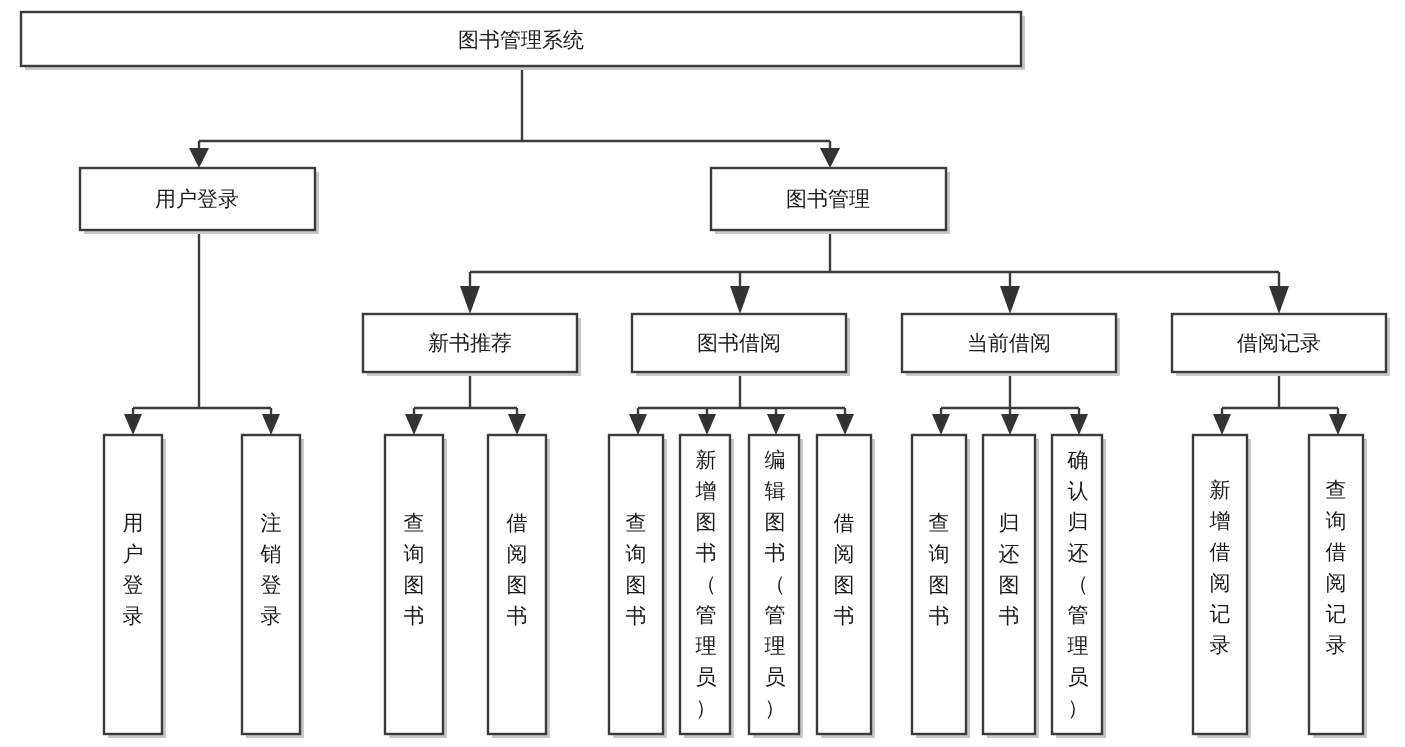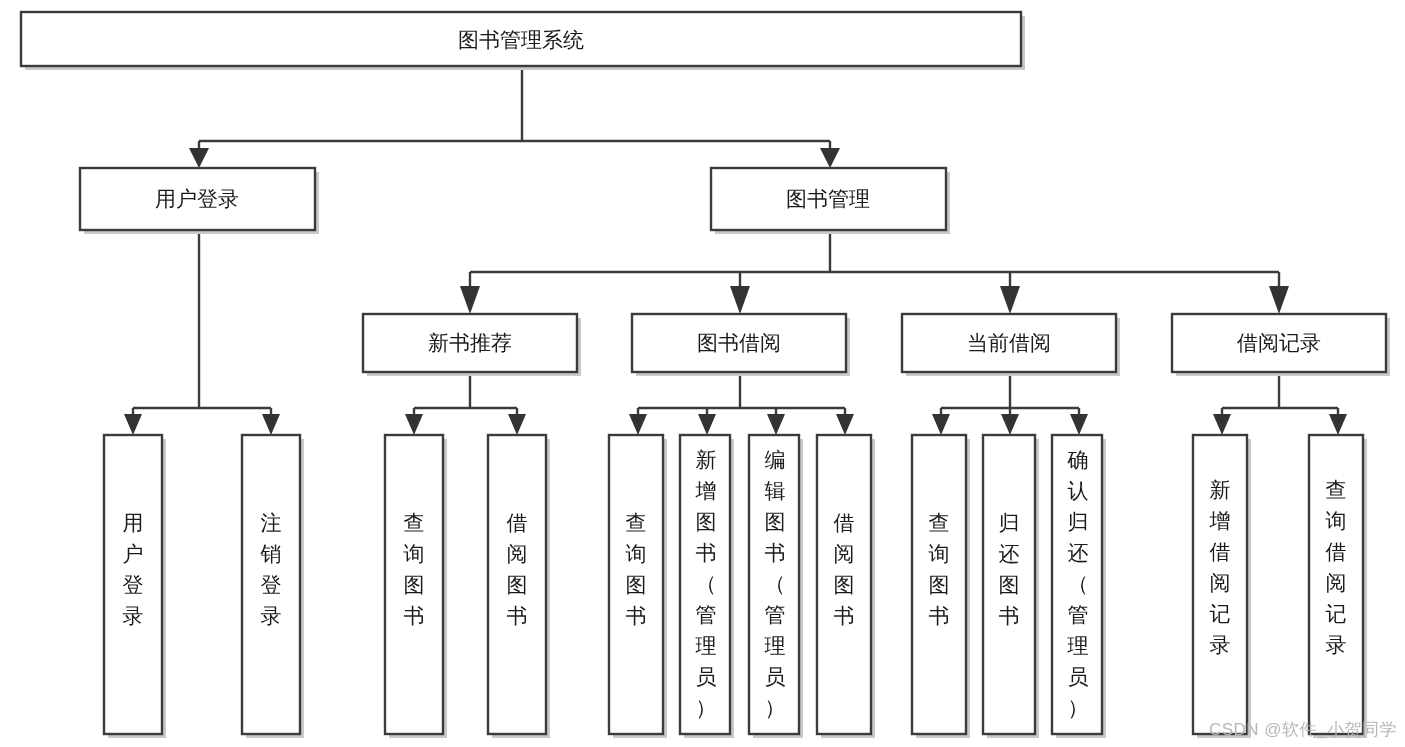--- a/index.html
+++ b/index.html
@@ -256,14 +256,13 @@
     </g>
 
     <g>
       <rect class="node-shadow" x="1313" y="439" width="54" height="299"></rect>
       <rect class="node-rect" x="1309" y="435" width="54" height="299"></rect>
       <text class="node-label-v" x="1336" y="497"><tspan x="1336" y="497">查</tspan><tspan x="1336" y="528">询</tspan><tspan x="1336" y="559">借</tspan><tspan x="1336" y="590">阅</tspan><tspan x="1336" y="621">记</tspan><tspan x="1336" y="652">录</tspan></text>
     </g>
 
   </svg>
 
-  <div class="watermark-text">CSDN @软件_小贺同学</div>
 </div>
 
 </body></html>

